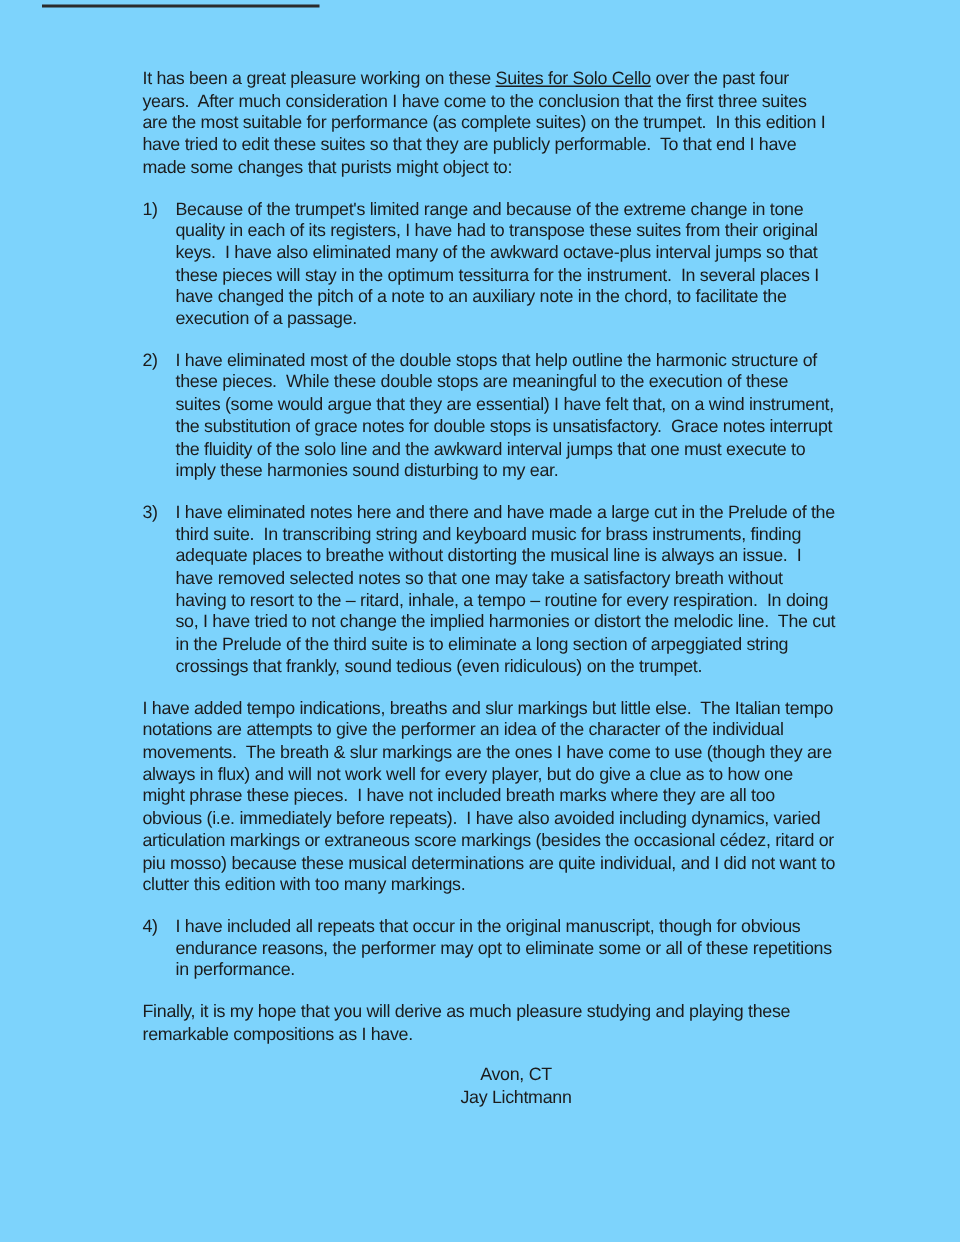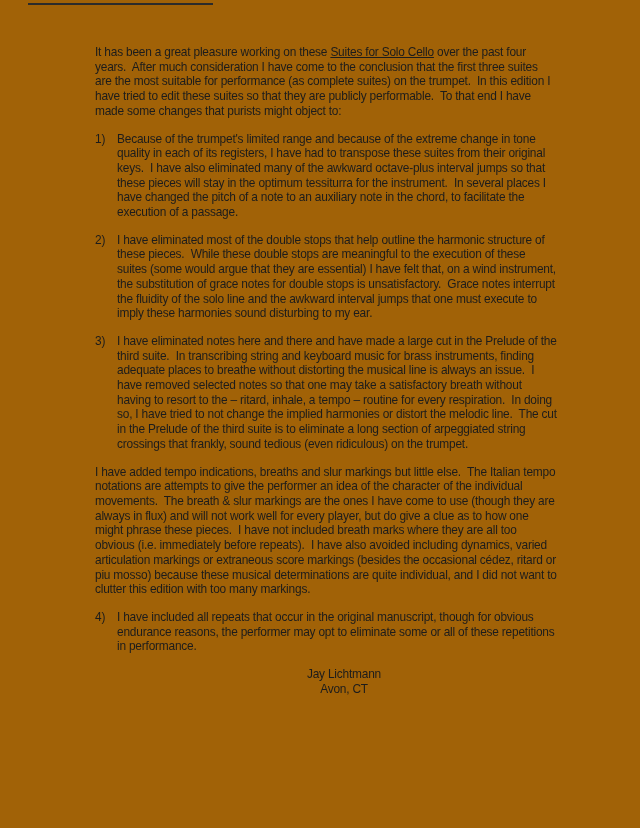--- a/index.html
+++ b/index.html
@@ -4,21 +4,21 @@
 <style>
   html, body {
     margin: 0;
     padding: 0;
     background: #ffffff;
   }
   .page {
     position: relative;
     width: 640px;
     height: 828px;
-    background: #a16207;
+    background: #7dd3fc;
     overflow: hidden;
     font-family: "Liberation Sans", sans-serif;
     color: #1c1c1c;
   }
   .scan-artifact {
     position: absolute;
     top: 3px;
     left: 28px;
     width: 185px;
     height: 2px;
@@ -86,20 +86,21 @@
       <div class="li-body"><span>I have eliminated notes here and there and have made a large cut in the Prelude of the third suite.  In transcribing string and keyboard music for brass instruments, finding adequate places to breathe without distorting the musical line is always an issue.  I have removed selected notes so that one may take a satisfactory breath without having to resort to the – ritard, inhale, a tempo – routine for every respiration.  In doing so, I have tried to not change the implied harmonies or distort the melodic line.  The cut in the Prelude of the third suite is to eliminate a long section of arpeggiated string crossings that frankly, sound tedious (even ridiculous) on the trumpet.</span></div>
     </div>
 
     <p class="para"><span>I have added tempo indications, breaths and slur markings but little else.  The Italian tempo notations are attempts to give the performer an idea of the character of the individual movements.  The breath &amp; slur markings are the ones I have come to use (though they are always in flux) and will not work well for every player, but do give a clue as to how one might phrase these pieces.  I have not included breath marks where they are all too obvious (i.e. immediately before repeats).  I have also avoided including dynamics, varied articulation markings or extraneous score markings (besides the occasional </span><span class="i">cédez, ritard</span><span> or </span><span class="i">piu mosso</span><span>) because these musical determinations are quite individual, and I did not want to clutter this edition with too many markings.</span></p>
 
     <div class="li">
       <span class="num">4)</span>
       <div class="li-body"><span>I have included all repeats that occur in the original manuscript, though for obvious endurance reasons, the performer may opt to eliminate some or all of these repetitions in performance.</span></div>
     </div>
 
+    <p class="para"><span>Finally, it is my hope that you will derive as much pleasure studying and playing these remarkable compositions as I have.</span></p>
 
     <div class="sig">
+      <div class="sig-line">Avon, CT</div>
       <div class="sig-line">Jay Lichtmann</div>
-      <div class="sig-line">Avon, CT</div>
     </div>
 
   </div>
 </div>
 
 </body></html>

